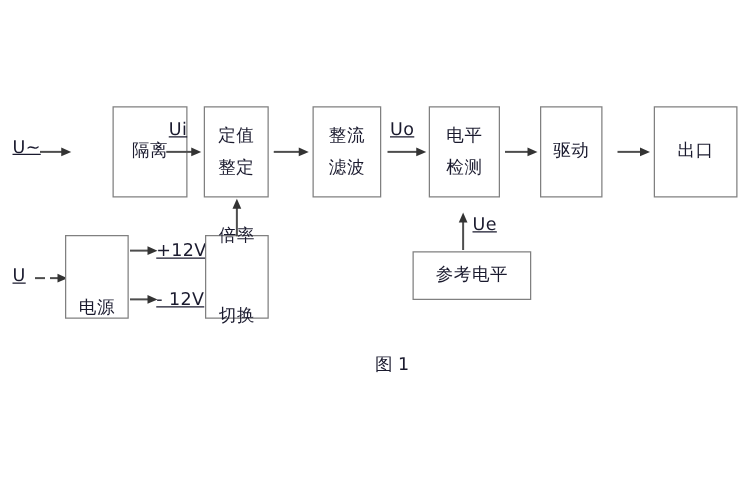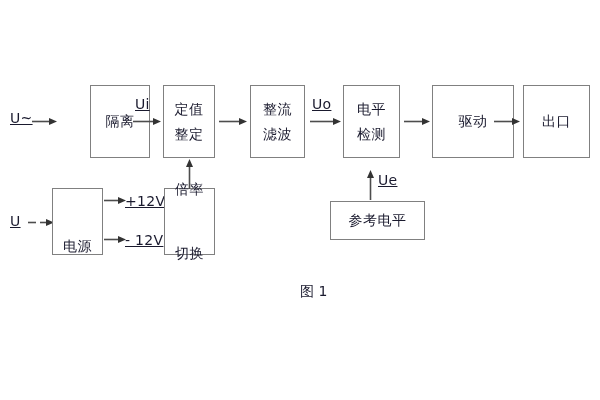--- a/index.html
+++ b/index.html
@@ -123,21 +123,21 @@
     <span class="line">检测</span>
   </div>
 
   <div class="arrow-h" style="left:404px; top:117px; width:26px;">
     <svg width="26" height="9" viewBox="0 0 26 9">
       <line x1="0" y1="4.5" x2="19" y2="4.5" stroke="#4d4d4d" stroke-width="1.6"></line>
       <polygon points="18,1 26,4.5 18,8" fill="#333333"></polygon>
     </svg>
   </div>
 
-  <div class="box single" style="left:432px; top:85px; width:82px; height:73px;">
+  <div class="box single" style="left:432px; top:85px; width:50px; height:73px;">
     <span class="line">驱动</span>
   </div>
 
   <div class="arrow-h" style="left:494px; top:117px; width:26px;">
     <svg width="26" height="9" viewBox="0 0 26 9">
       <line x1="0" y1="4.5" x2="19" y2="4.5" stroke="#4d4d4d" stroke-width="1.6"></line>
       <polygon points="18,1 26,4.5 18,8" fill="#333333"></polygon>
     </svg>
   </div>
 

